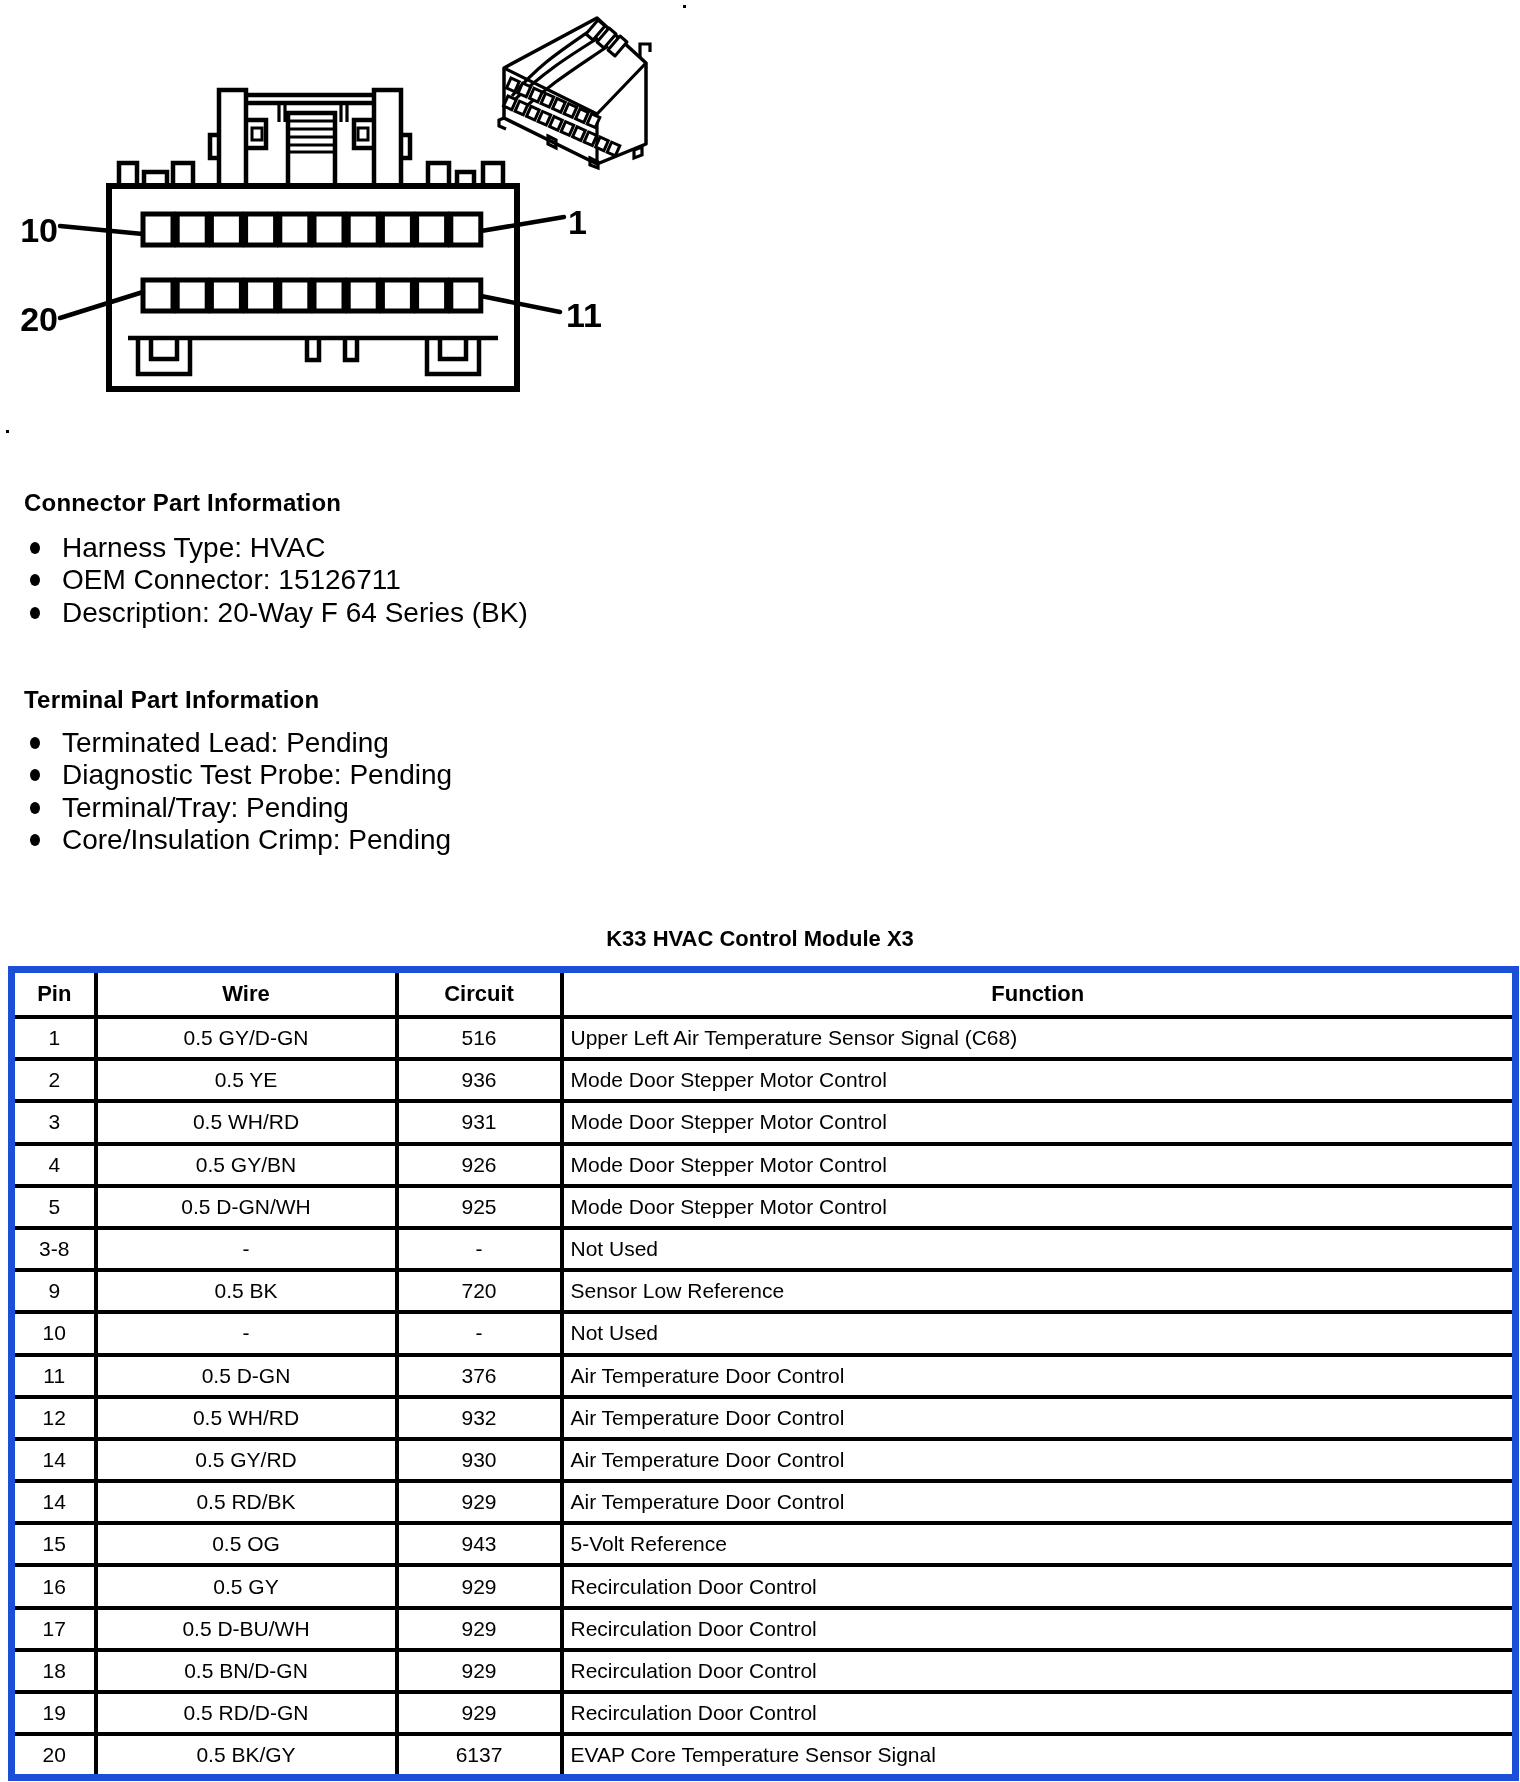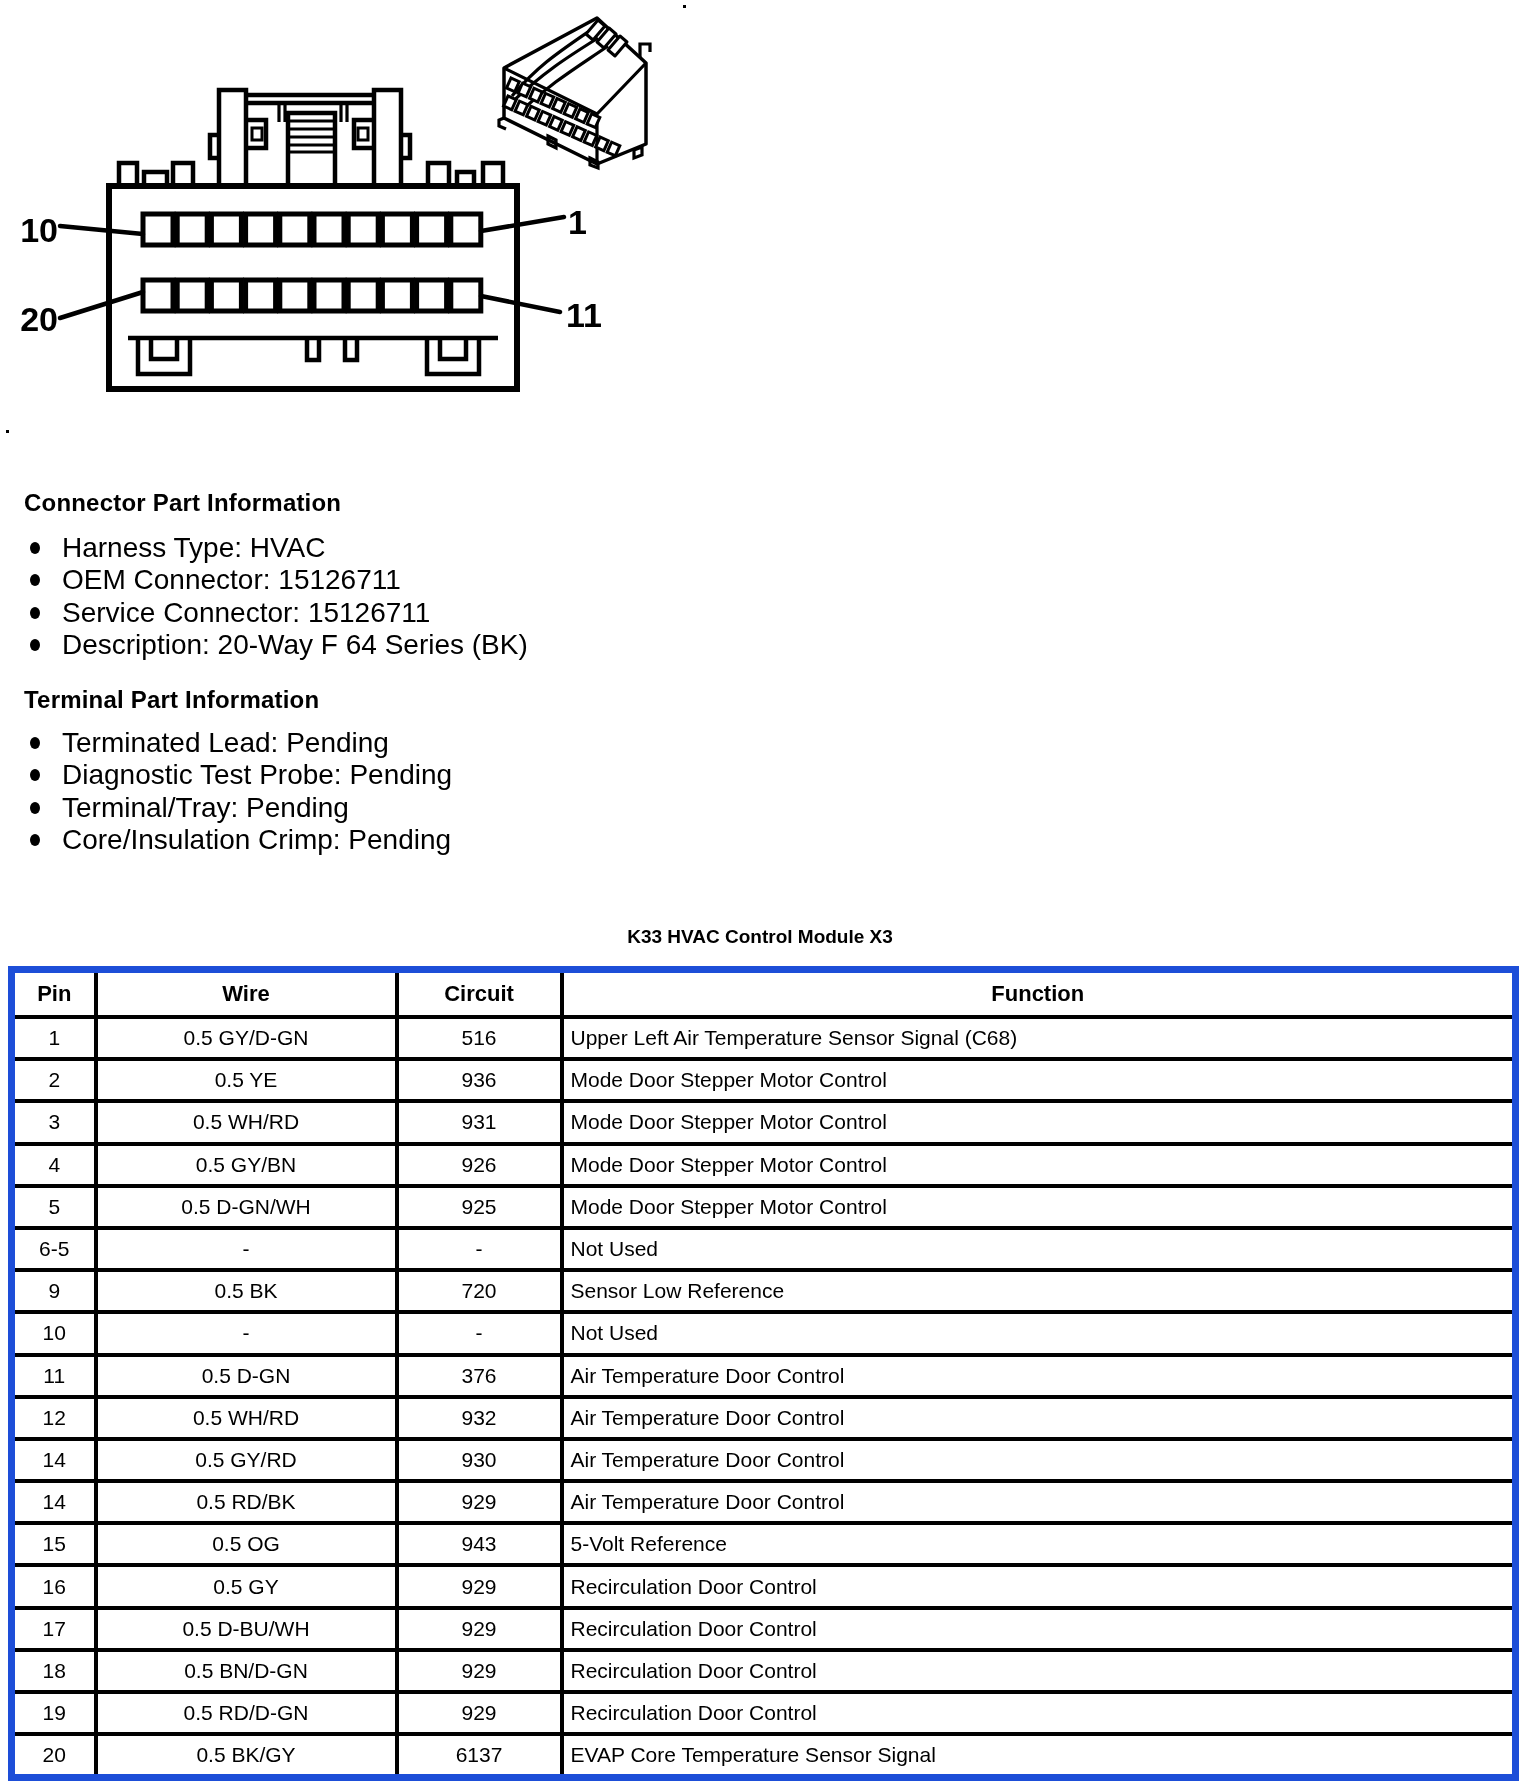--- a/index.html
+++ b/index.html
@@ -23,21 +23,21 @@
   
   h2.heading{position:absolute;margin:12px;font-size:24px;font-weight:700;letter-spacing:.2px;}
   #sec0-h{top:477px;left:12px;}
   #sec1-h{top:674px;left:12px;}
   ul.blist{position:absolute;list-style:none;margin:0;padding:0;}
   #sec0-l{top:532px;left:22px;}
   #sec1-l{top:727px;left:22px;}
   ul.blist li{position:relative;padding-left:40px;height:32.3px;line-height:32.3px;font-size:28px;white-space:nowrap;}
   ul.blist li::before{content:"";position:absolute;left:8px;top:10px;width:10px;height:12px;background:#000;border-radius:50%;}
   
-  .tbl-title{position:absolute;top:926px;left:0;width:1520px;text-align:center;font-size:19px;font-weight:700;}
+  .tbl-title{position:absolute;top:926px;left:0;width:1520px;text-align:center;font-size:22px;font-weight:700;}
   table#pinout{
     position:absolute;top:966px;left:8px;width:1504px;
     border-collapse:collapse;table-layout:fixed;border:7px solid #1d4ed8;
   }
   #pinout th,#pinout td{border:4px solid #000;overflow:hidden;white-space:nowrap;}
   #pinout th{height:40px;font-size:22px;font-weight:700;text-align:center;}
   #pinout td{height:36.2px;font-size:21px;font-weight:400;}
   #pinout .c-pin,#pinout .c-wire,#pinout .c-circuit{text-align:center;}
   #pinout td.c-fn{text-align:left;padding-left:7px;}
 </style>
@@ -159,21 +159,20 @@
   </g>
 </svg>
 
 <div class="scan-dot" style="left:683px;top:5px;"></div>
 <div class="scan-dot" style="left:6px;top:430px;"></div>
 
 <h2 class="heading" id="sec0-h">Connector Part Information</h2>
 <ul class="blist" id="sec0-l">
     <li>Harness Type: HVAC</li>
     <li>OEM Connector: 15126711</li>
-    <li>Service Connector: 15126711</li>
     <li>Description: 20-Way F 64 Series (BK)</li>
   </ul>
 
 <h2 class="heading" id="sec1-h">Terminal Part Information</h2>
 <ul class="blist" id="sec1-l">
     <li>Terminated Lead: Pending</li>
     <li>Diagnostic Test Probe: Pending</li>
     <li>Terminal/Tray: Pending</li>
     <li>Core/Insulation Crimp: Pending</li>
   </ul>
@@ -220,21 +219,21 @@
         <td class="c-circuit">926</td>
         <td class="c-fn">Mode Door Stepper Motor Control</td>
       </tr>
       <tr>
         <td class="c-pin">5</td>
         <td class="c-wire">0.5 D-GN/WH</td>
         <td class="c-circuit">925</td>
         <td class="c-fn">Mode Door Stepper Motor Control</td>
       </tr>
       <tr>
-        <td class="c-pin">6-5</td>
+        <td class="c-pin">3-8</td>
         <td class="c-wire">-</td>
         <td class="c-circuit">-</td>
         <td class="c-fn">Not Used</td>
       </tr>
       <tr>
         <td class="c-pin">9</td>
         <td class="c-wire">0.5 BK</td>
         <td class="c-circuit">720</td>
         <td class="c-fn">Sensor Low Reference</td>
       </tr>

